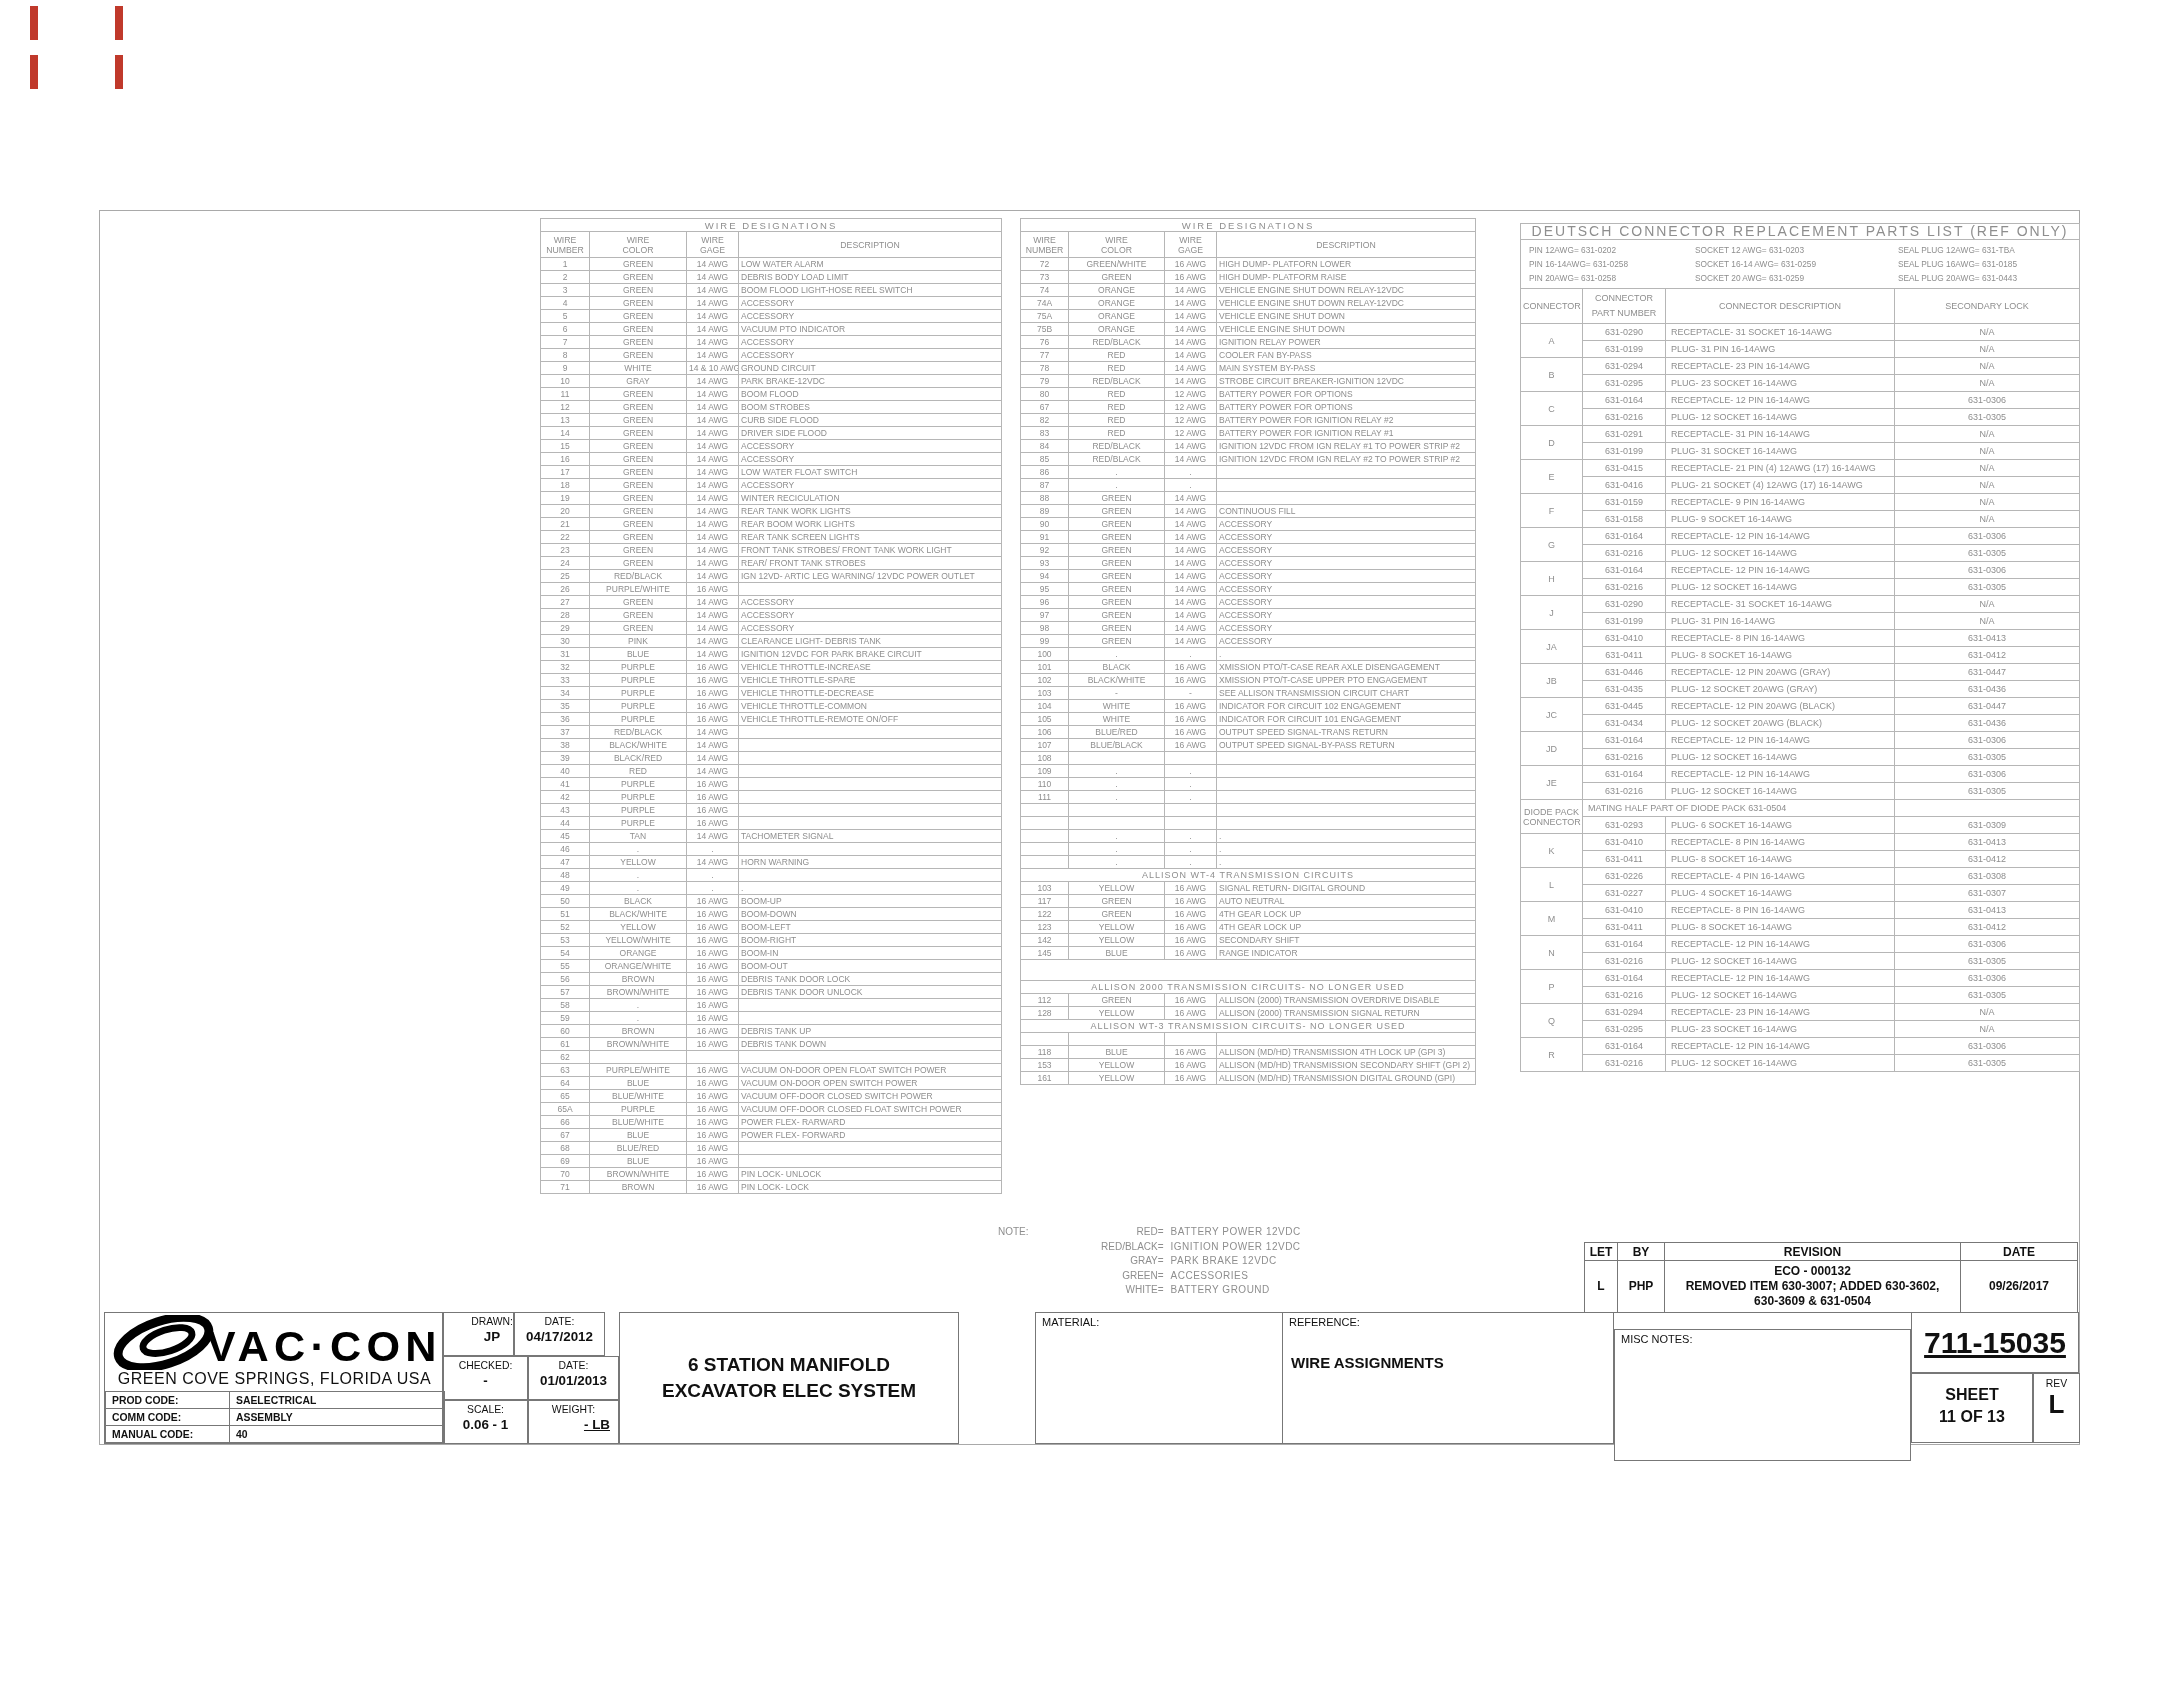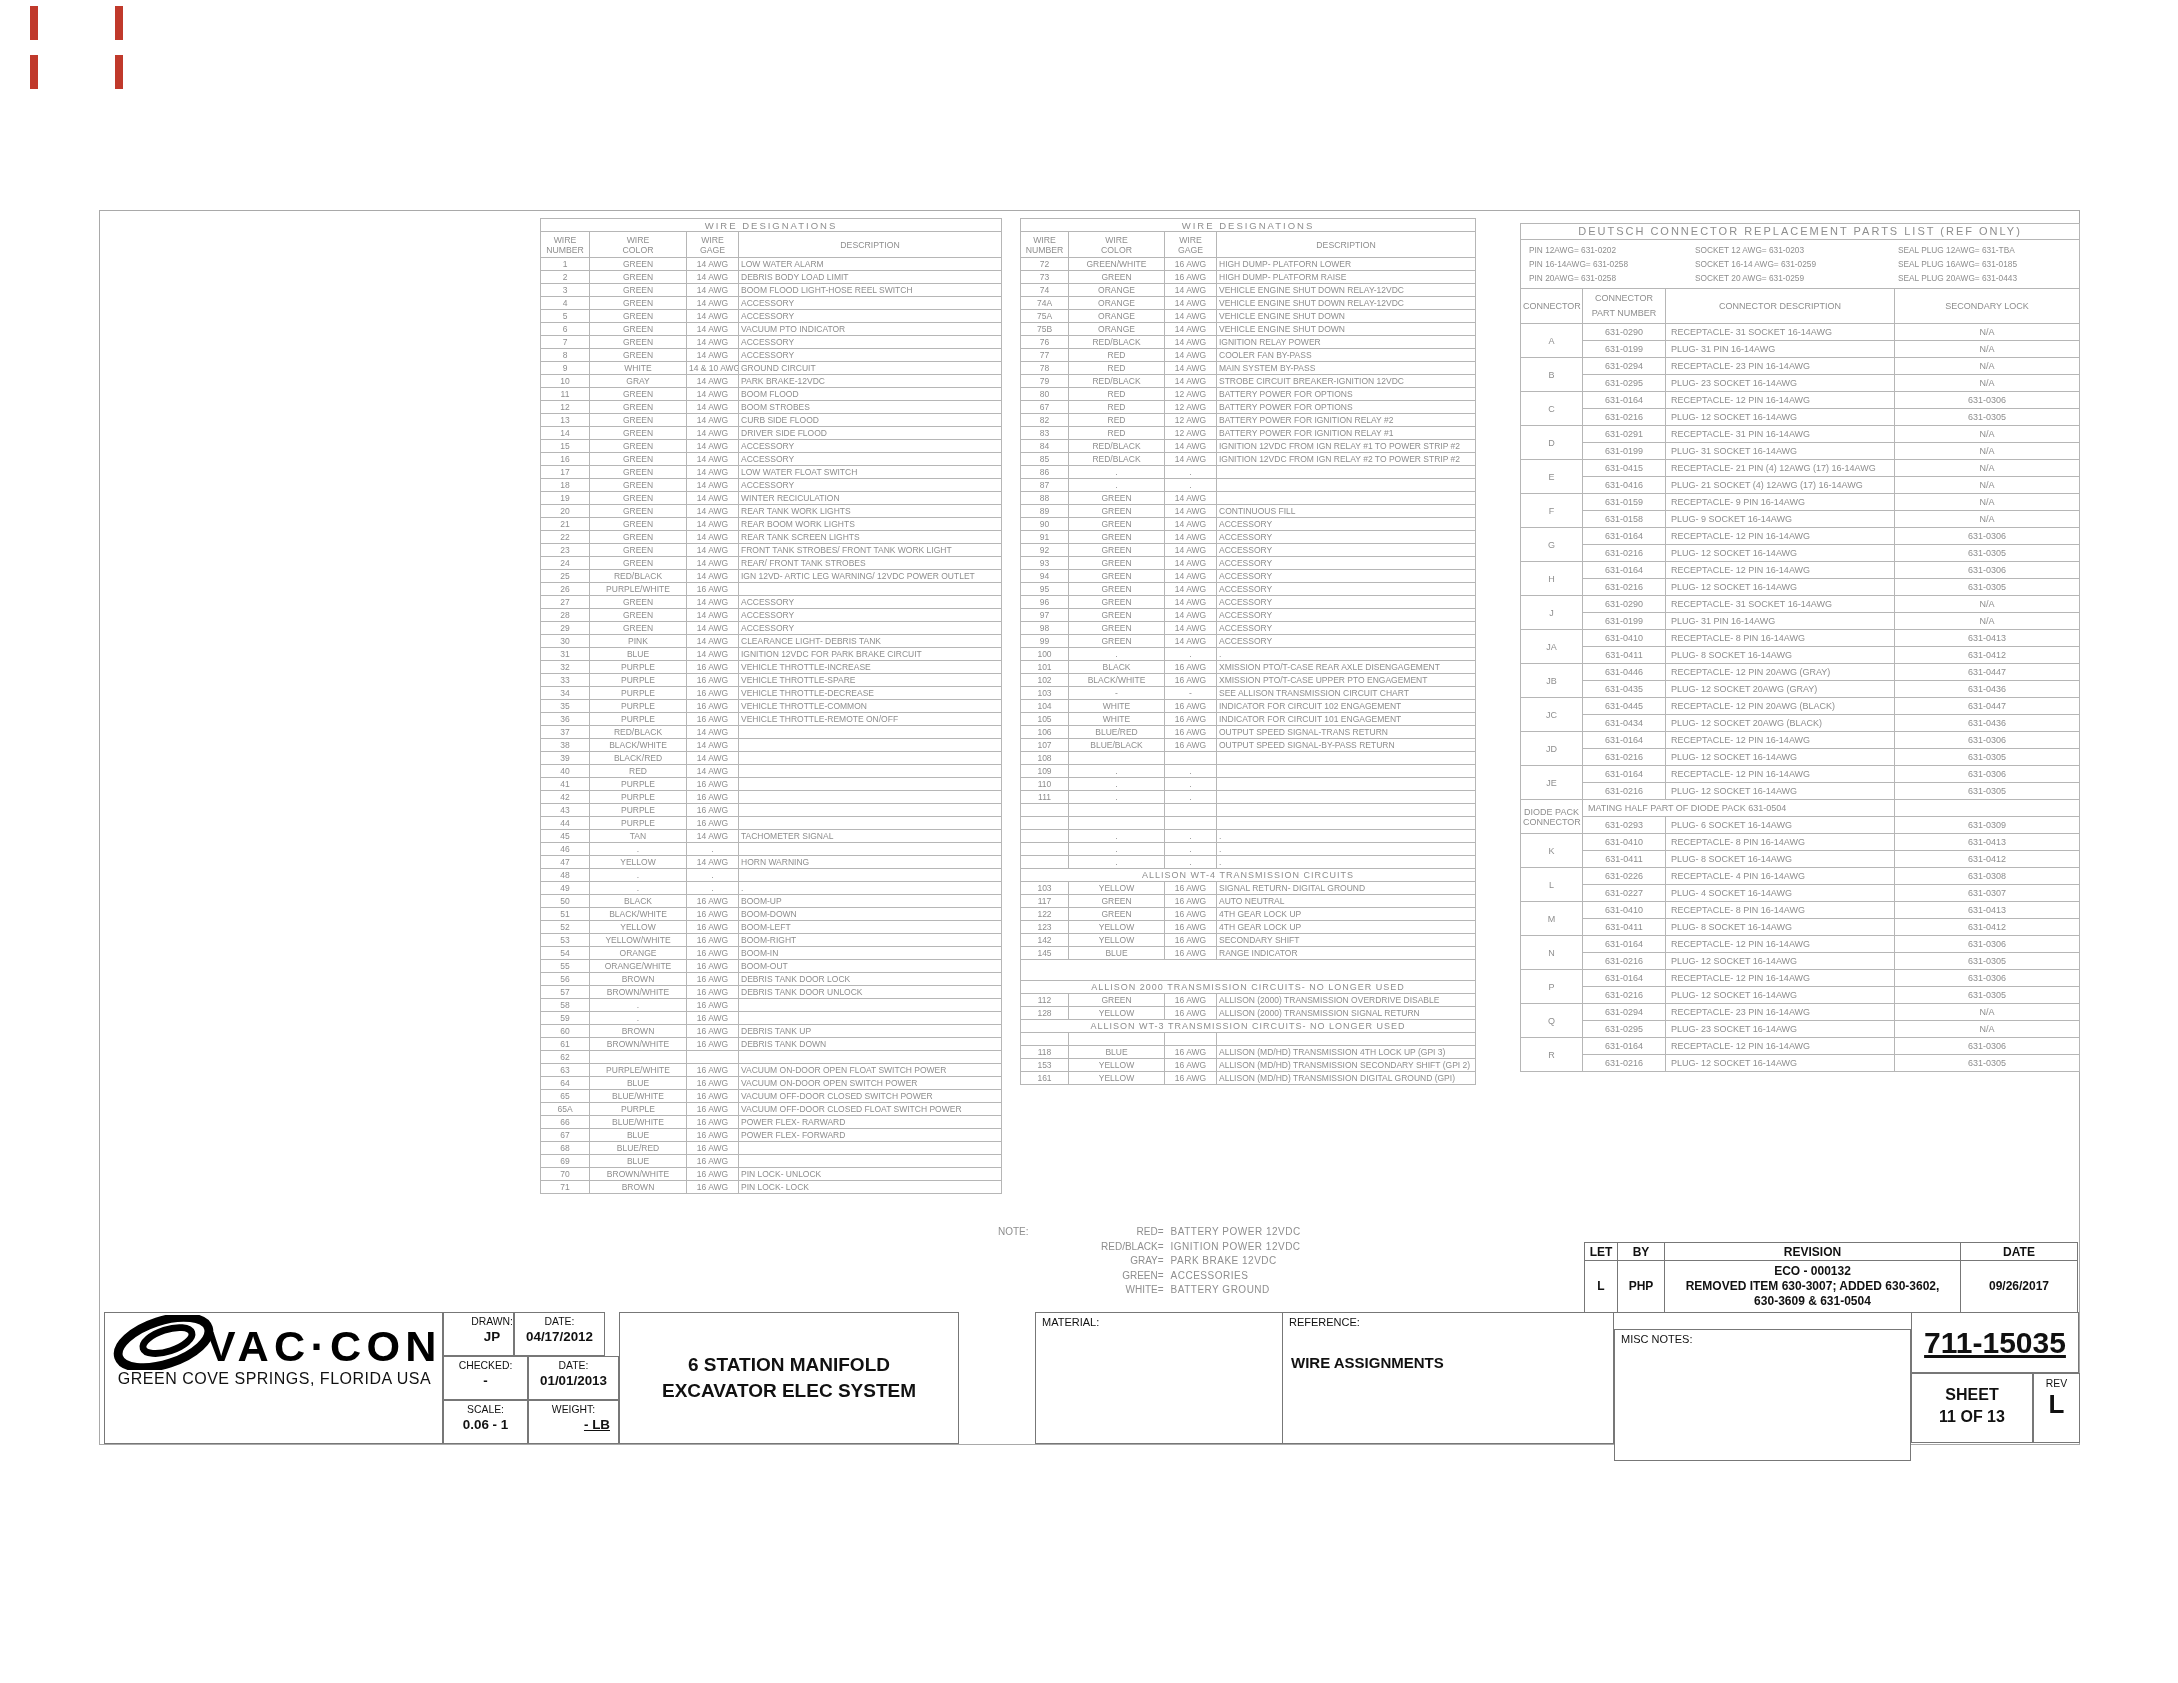--- a/index.html
+++ b/index.html
@@ -7,21 +7,21 @@
   .frame{position:absolute;left:99px;top:210px;width:1979px;height:1233px;border:1px solid #a9a9a9;}
   
   table.cad{border-collapse:collapse;table-layout:fixed;position:absolute;background:#fff;}
   table.cad td, table.cad th{border:1px solid #b6b6b6;font:8.5px/11px "Liberation Sans",sans-serif;color:#8e8e8e;padding:0 2px;height:12px;overflow:hidden;white-space:nowrap;text-align:center;font-weight:normal;}
   table.cad td.desc{text-align:left;}
   table.cad td.title-cell{font-size:9.5px;letter-spacing:2px;height:12px;}
   table.cad th{white-space:pre-line;font-size:8.7px;line-height:10px;height:25px;}
   table.cad td.section{letter-spacing:1px;font-size:9px;}
   
   table.deutsch td, table.deutsch th{height:16px;line-height:15px;font-size:9px;}
-  table.deutsch td.title-cell{height:14px;font-size:11px;letter-spacing:2px;margin-left:36px;}
+  table.deutsch td.title-cell{height:14px;font-size:14px;letter-spacing:2px;margin-left:36px;}
   table.deutsch td.notes-cell{height:48px;padding:0;}
   table.deutsch th{height:34px;font-size:9px;}
   table.deutsch td.desc{text-align:left;padding-left:5px;}
   table.deutsch td.conn{white-space:pre-line;line-height:10px;}
   .notes-flex{display:flex;width:100%;height:100%;align-items:flex-start;}
   .notes-col{font:8.3px/14px "Liberation Sans",sans-serif;color:#8e8e8e;text-align:left;padding-top:3px;white-space:nowrap;}
   .notes-col.c1{width:166px;padding-left:8px;}
   .notes-col.c2{width:203px;}
   .notes-col.c3{width:178px;}
   
@@ -1261,20 +1261,40 @@
       <div class="logo-wrap">
         <svg width="327" height="55" viewBox="0 0 330 56">
           <g stroke="#000" fill="none">
             <ellipse cx="52" cy="28" rx="48" ry="22" stroke-width="9" transform="rotate(-18 52 28)"></ellipse>
             <ellipse cx="56" cy="26" rx="26" ry="11" stroke-width="7" transform="rotate(-18 56 26)"></ellipse>
           </g>
           <text x="96" y="47" font-family="Liberation Sans, sans-serif" font-size="44" font-weight="900" letter-spacing="-2" fill="#000" textLength="232">VAC·CON</text>
         </svg>
       </div>
       <div class="loc-line">GREEN COVE SPRINGS, FLORIDA USA</div>
+      <table class="codes">
+        <colgroup>
+            <col style="width:124px">
+            <col style="width:215px">
+          </colgroup>
+        <tbody>
+          <tr>
+              <td>PROD CODE:</td>
+              <td>SAELECTRICAL</td>
+            </tr>
+          <tr>
+              <td>COMM CODE:</td>
+              <td>ASSEMBLY</td>
+            </tr>
+          <tr>
+              <td>MANUAL CODE:</td>
+              <td>40</td>
+            </tr>
+        </tbody>
+      </table>
     </div>
 
     <div class="frow" style="left:339px;top:0;">
       <div class="fcell" style="width:71px;padding-left:27px;">
           <div class="lab">DRAWN:</div>
           <div class="val">JP</div>
         </div>
       <div class="fcell" style="width:91px;">
           <div class="lab">DATE:</div>
           <div class="val">04/17/2012</div>

